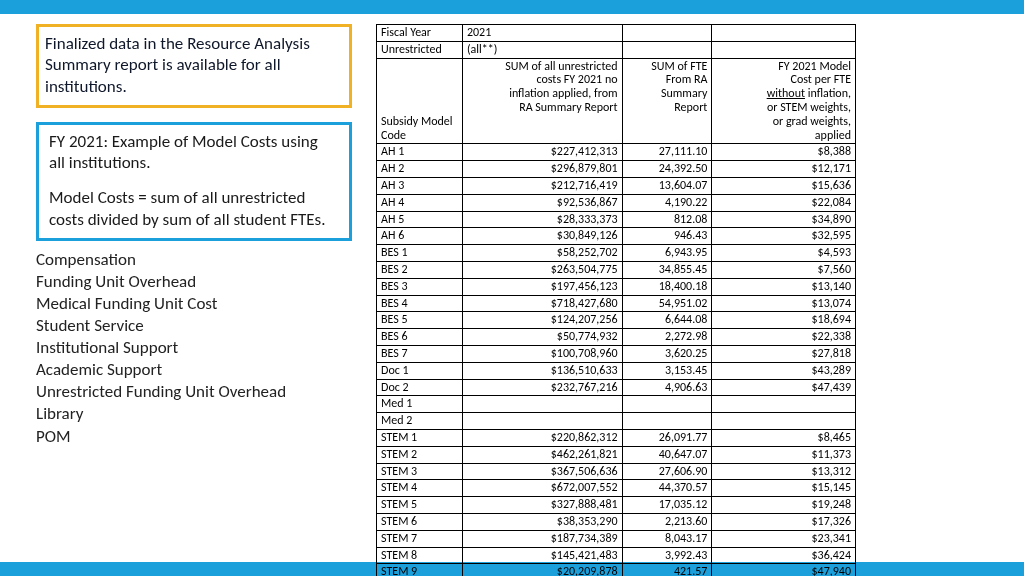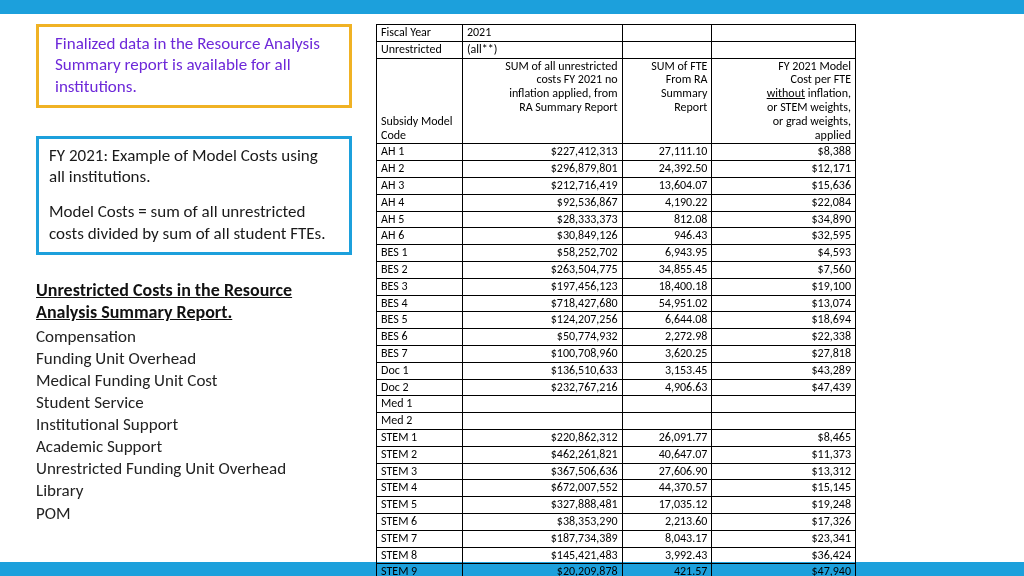--- a/index.html
+++ b/index.html
@@ -16,33 +16,33 @@
   .bottom-bar { position: absolute; bottom: 0; left: 0; right: 0; height: 14px; background: #1ca0dc; }
   .content {
     position: absolute;
     top: 14px; bottom: 14px; left: 0; right: 0;
     display: flex;
     padding: 10px 18px 0 36px;
   }
   .left { width: 340px; flex: none; padding-right: 24px; }
   .box1 {
     border: 3px solid #f0b224;
-    padding: 6px 10px 8px 16px;
+    padding: 6px 10px 8px 6px;
     font-size: 17px;
-    color: #6d28d9;
+    color: #0f172a;
     line-height: 1.25;
-    margin-bottom: 28px;
+    margin-bottom: 14px;
   }
   .box2 {
     border: 3px solid #1ca0dc;
     padding: 6px 16px 8px 10px;
     font-size: 17px;
     color: #1a1a1a;
     line-height: 1.25;
-    margin-bottom: 24px;
+    margin-bottom: 8px;
   }
   .box2 p { margin: 0 0 14px 0; }
   .box2 p:last-child { margin-bottom: 0; }
   .heading {
     text-decoration: underline;
     font-weight: bold;
     font-size: 18px;
     line-height: 1.25;
     margin-bottom: 2px;
     color: #111;
@@ -79,21 +79,20 @@
 
 <div class="content">
   <div class="left">
     <div class="box1">
       <span>Finalized data in the Resource Analysis Summary report is available for all institutions.</span>
     </div>
     <div class="box2">
       <p>FY 2021: Example of Model Costs using all institutions.</p>
       <p>Model Costs = sum of all unrestricted costs divided by sum of all student FTEs.</p>
     </div>
-    <div class="heading">Unrestricted Costs in the Resource Analysis Summary Report.</div>
     <div class="item-list" id="item-list">
         <div>Compensation</div>
         <div>Funding Unit Overhead</div>
         <div>Medical Funding Unit Cost</div>
         <div>Student Service</div>
         <div>Institutional Support</div>
         <div>Academic Support</div>
         <div>Unrestricted Funding Unit Overhead</div>
         <div>Library</div>
         <div>POM</div>
@@ -185,21 +184,21 @@
           <tr>
             <td class="bold">BES 2</td>
             <td class="num">$263,504,775</td>
             <td class="num">34,855.45</td>
             <td class="num">$7,560</td>
           </tr>
           <tr>
             <td class="bold">BES 3</td>
             <td class="num">$197,456,123</td>
             <td class="num">18,400.18</td>
-            <td class="num">$19,100</td>
+            <td class="num">$13,140</td>
           </tr>
           <tr>
             <td class="bold">BES 4</td>
             <td class="num">$718,427,680</td>
             <td class="num">54,951.02</td>
             <td class="num">$13,074</td>
           </tr>
           <tr>
             <td class="bold">BES 5</td>
             <td class="num">$124,207,256</td>

